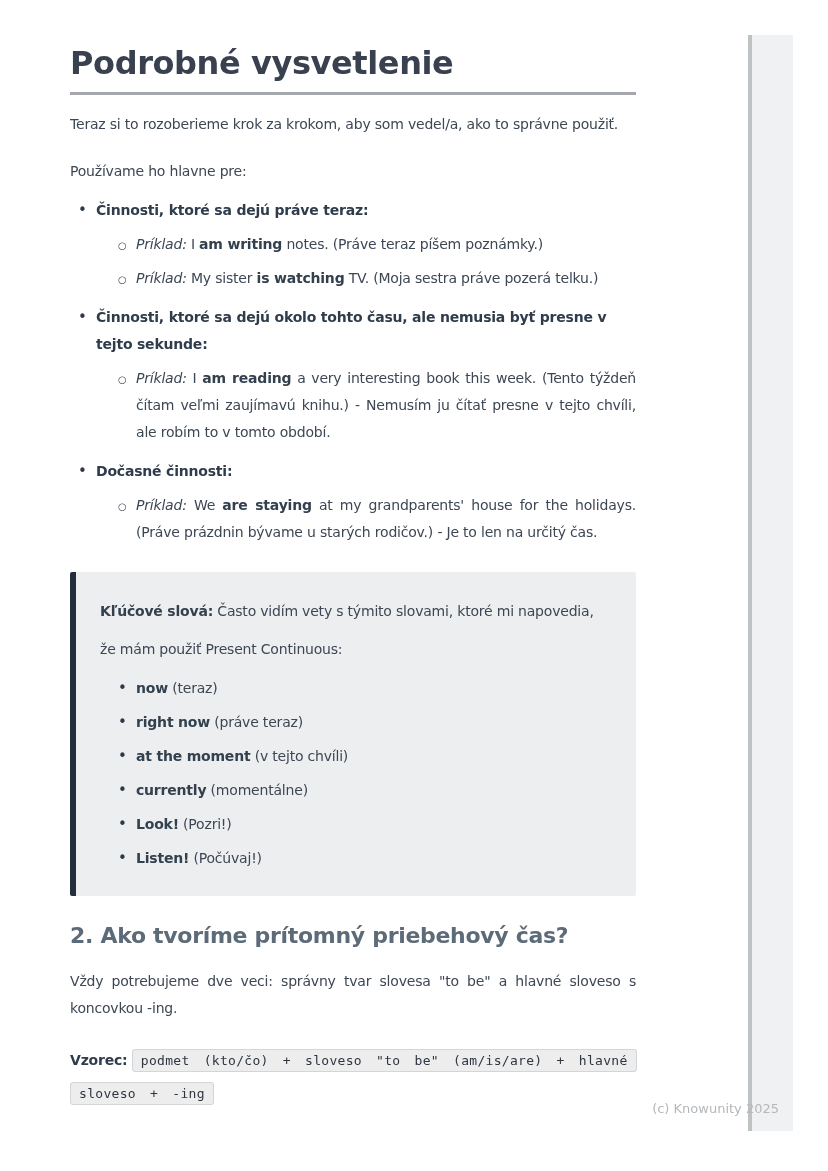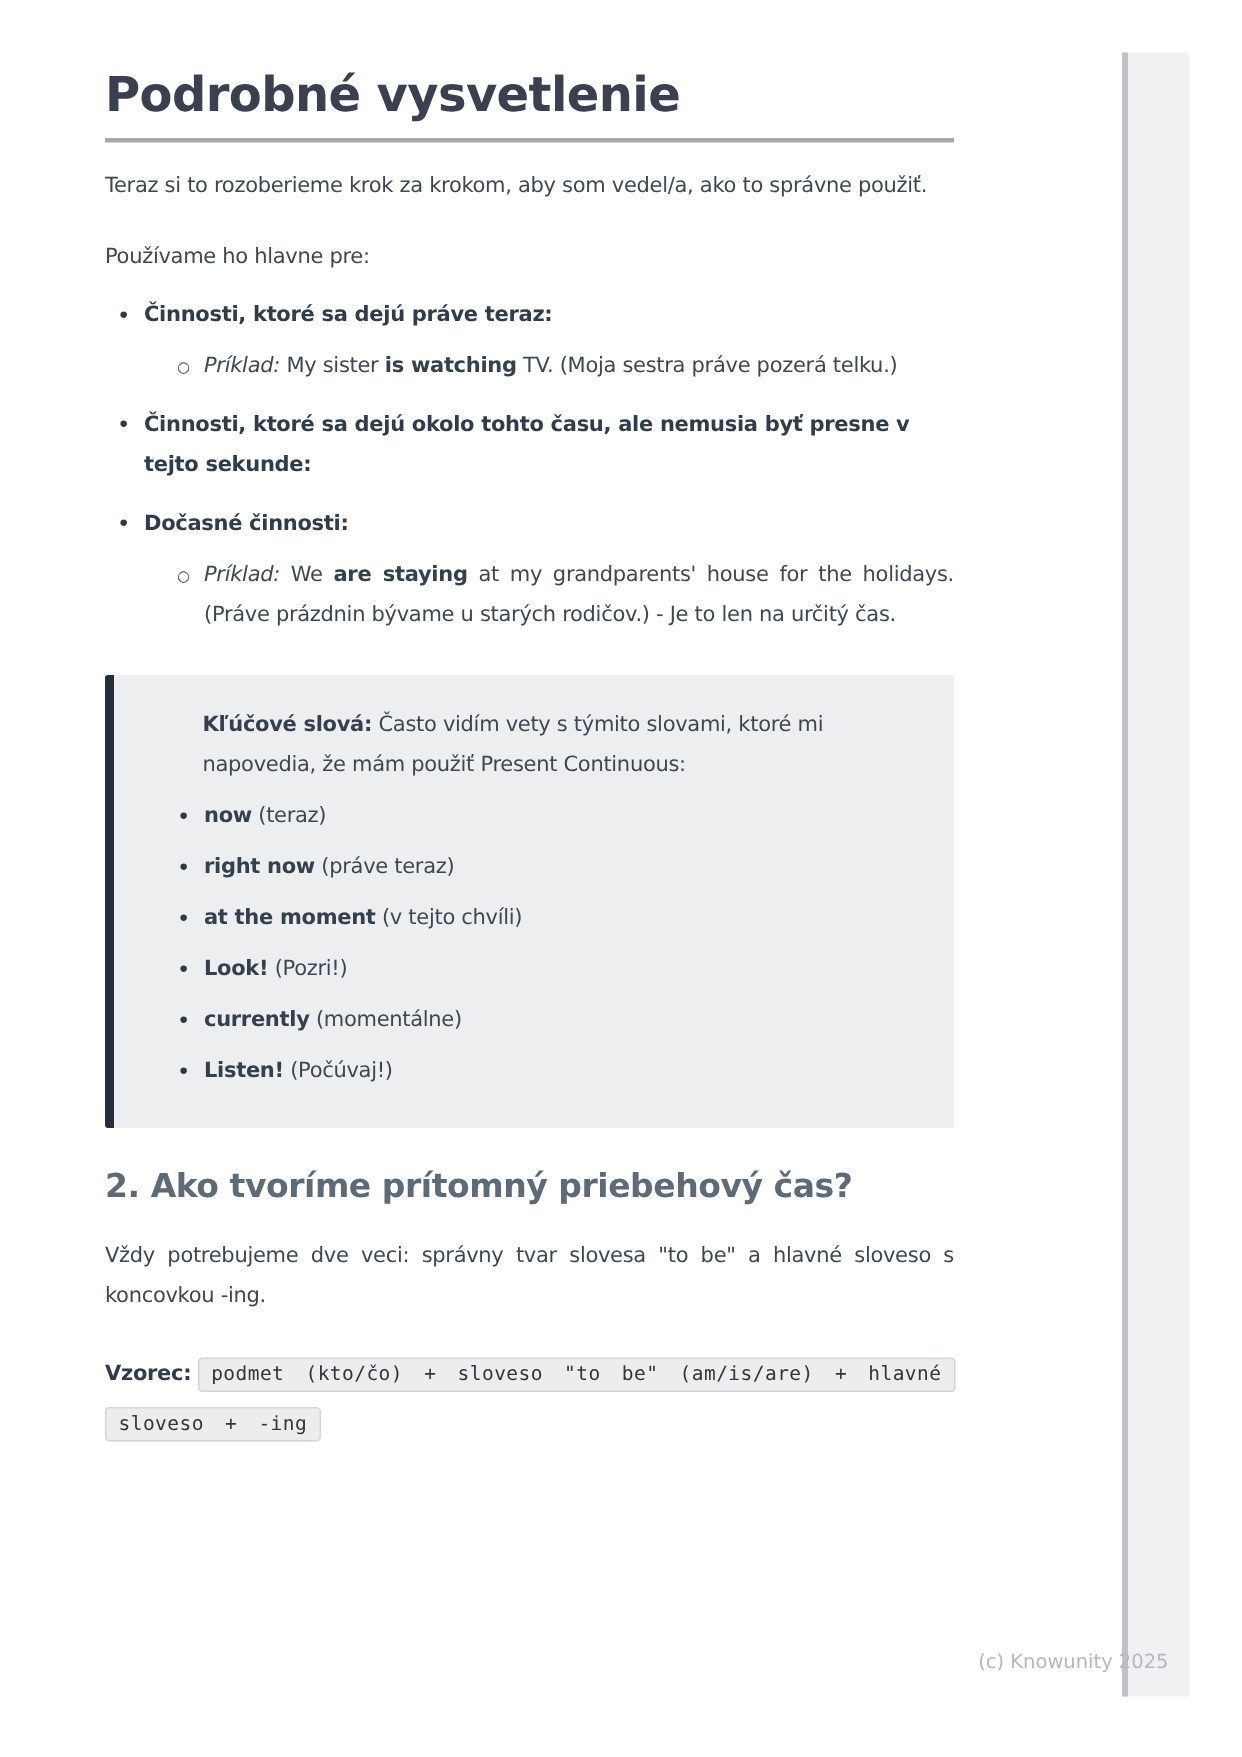--- a/index.html
+++ b/index.html
@@ -60,21 +60,21 @@
   }
   .ex-prefix{font-style:italic;}
   
   .key-box{
     margin-top:26px;
     background:#edeef0;
     border-left:6px solid #232d3b;
     border-radius:2px;
     padding:20px 24px 24px 24px;
   }
-  .key-box .key-lead{line-height:27px;margin-left:35px;}
+  .key-box .key-lead{line-height:38px;}
   ul.key-list{margin-top:4px;padding-left:14px;}
   ul.key-list > li{
     position:relative;padding-left:22px;margin-top:7px;
     font-size:14px;line-height:27px;
   }
   ul.key-list > li::before{
     content:"•";position:absolute;left:4px;top:0;color:#2d3948;font-size:15px;
   }
   
   .s2-lead{margin-top:18px;text-align:justify;}
@@ -106,42 +106,46 @@
     <hr class="title-rule">
 
     <p class="intro">Teraz si to rozoberieme krok za krokom, aby som vedel/a, ako to správne použiť.</p>
 
     <p class="lead">Používame ho hlavne pre:</p>
 
     <ul class="main-list">
       <li>
         <span class="li-label">Činnosti, ktoré sa dejú práve teraz:</span>
         <ul class="sub-list">
+          <li><span class="ex-prefix">Príklad:</span><span> I </span><strong>am writing</strong><span> notes. (Práve teraz píšem poznámky.)</span></li>
           <li><span class="ex-prefix">Príklad:</span><span> My sister </span><strong>is watching</strong><span> TV. (Moja sestra práve pozerá telku.)</span></li>
         </ul>
       </li>
       <li>
         <span class="li-label">Činnosti, ktoré sa dejú okolo tohto času, ale nemusia byť presne v tejto sekunde:</span>
+        <ul class="sub-list">
+          <li><span class="ex-prefix">Príklad:</span><span> I </span><strong>am reading</strong><span> a very interesting book this week. (Tento týždeň čítam veľmi zaujímavú knihu.) - Nemusím ju čítať presne v tejto chvíli, ale robím to v tomto období.</span></li>
+        </ul>
       </li>
       <li>
         <span class="li-label">Dočasné činnosti:</span>
         <ul class="sub-list">
           <li><span class="ex-prefix">Príklad:</span><span> We </span><strong>are staying</strong><span> at my grandparents' house for the holidays. (Práve prázdnin bývame u starých rodičov.) - Je to len na určitý čas.</span></li>
         </ul>
       </li>
     </ul>
 
     <div class="key-box">
       <p class="key-lead"><strong>Kľúčové slová:</strong><span> Často vidím vety s týmito slovami, ktoré mi napovedia, že mám použiť Present Continuous:</span></p>
       <ul class="key-list">
         <li><strong>now</strong><span> (teraz)</span></li>
         <li><strong>right now</strong><span> (práve teraz)</span></li>
         <li><strong>at the moment</strong><span> (v tejto chvíli)</span></li>
+        <li><strong>currently</strong><span> (momentálne)</span></li>
         <li><strong>Look!</strong><span> (Pozri!)</span></li>
-        <li><strong>currently</strong><span> (momentálne)</span></li>
         <li><strong>Listen!</strong><span> (Počúvaj!)</span></li>
       </ul>
     </div>
 
     <h2 class="section-heading">2. Ako tvoríme prítomný priebehový čas?</h2>
     <p class="s2-lead">Vždy potrebujeme dve veci: správny tvar slovesa "to be" a hlavné sloveso s koncovkou -ing.</p>
 
     <p class="formula"><span class="formula-label">Vzorec:</span>&nbsp;<code class="formula-code">podmet (kto/čo) + sloveso "to be" (am/is/are) + hlavné sloveso + -ing</code></p>
 
   </div>

